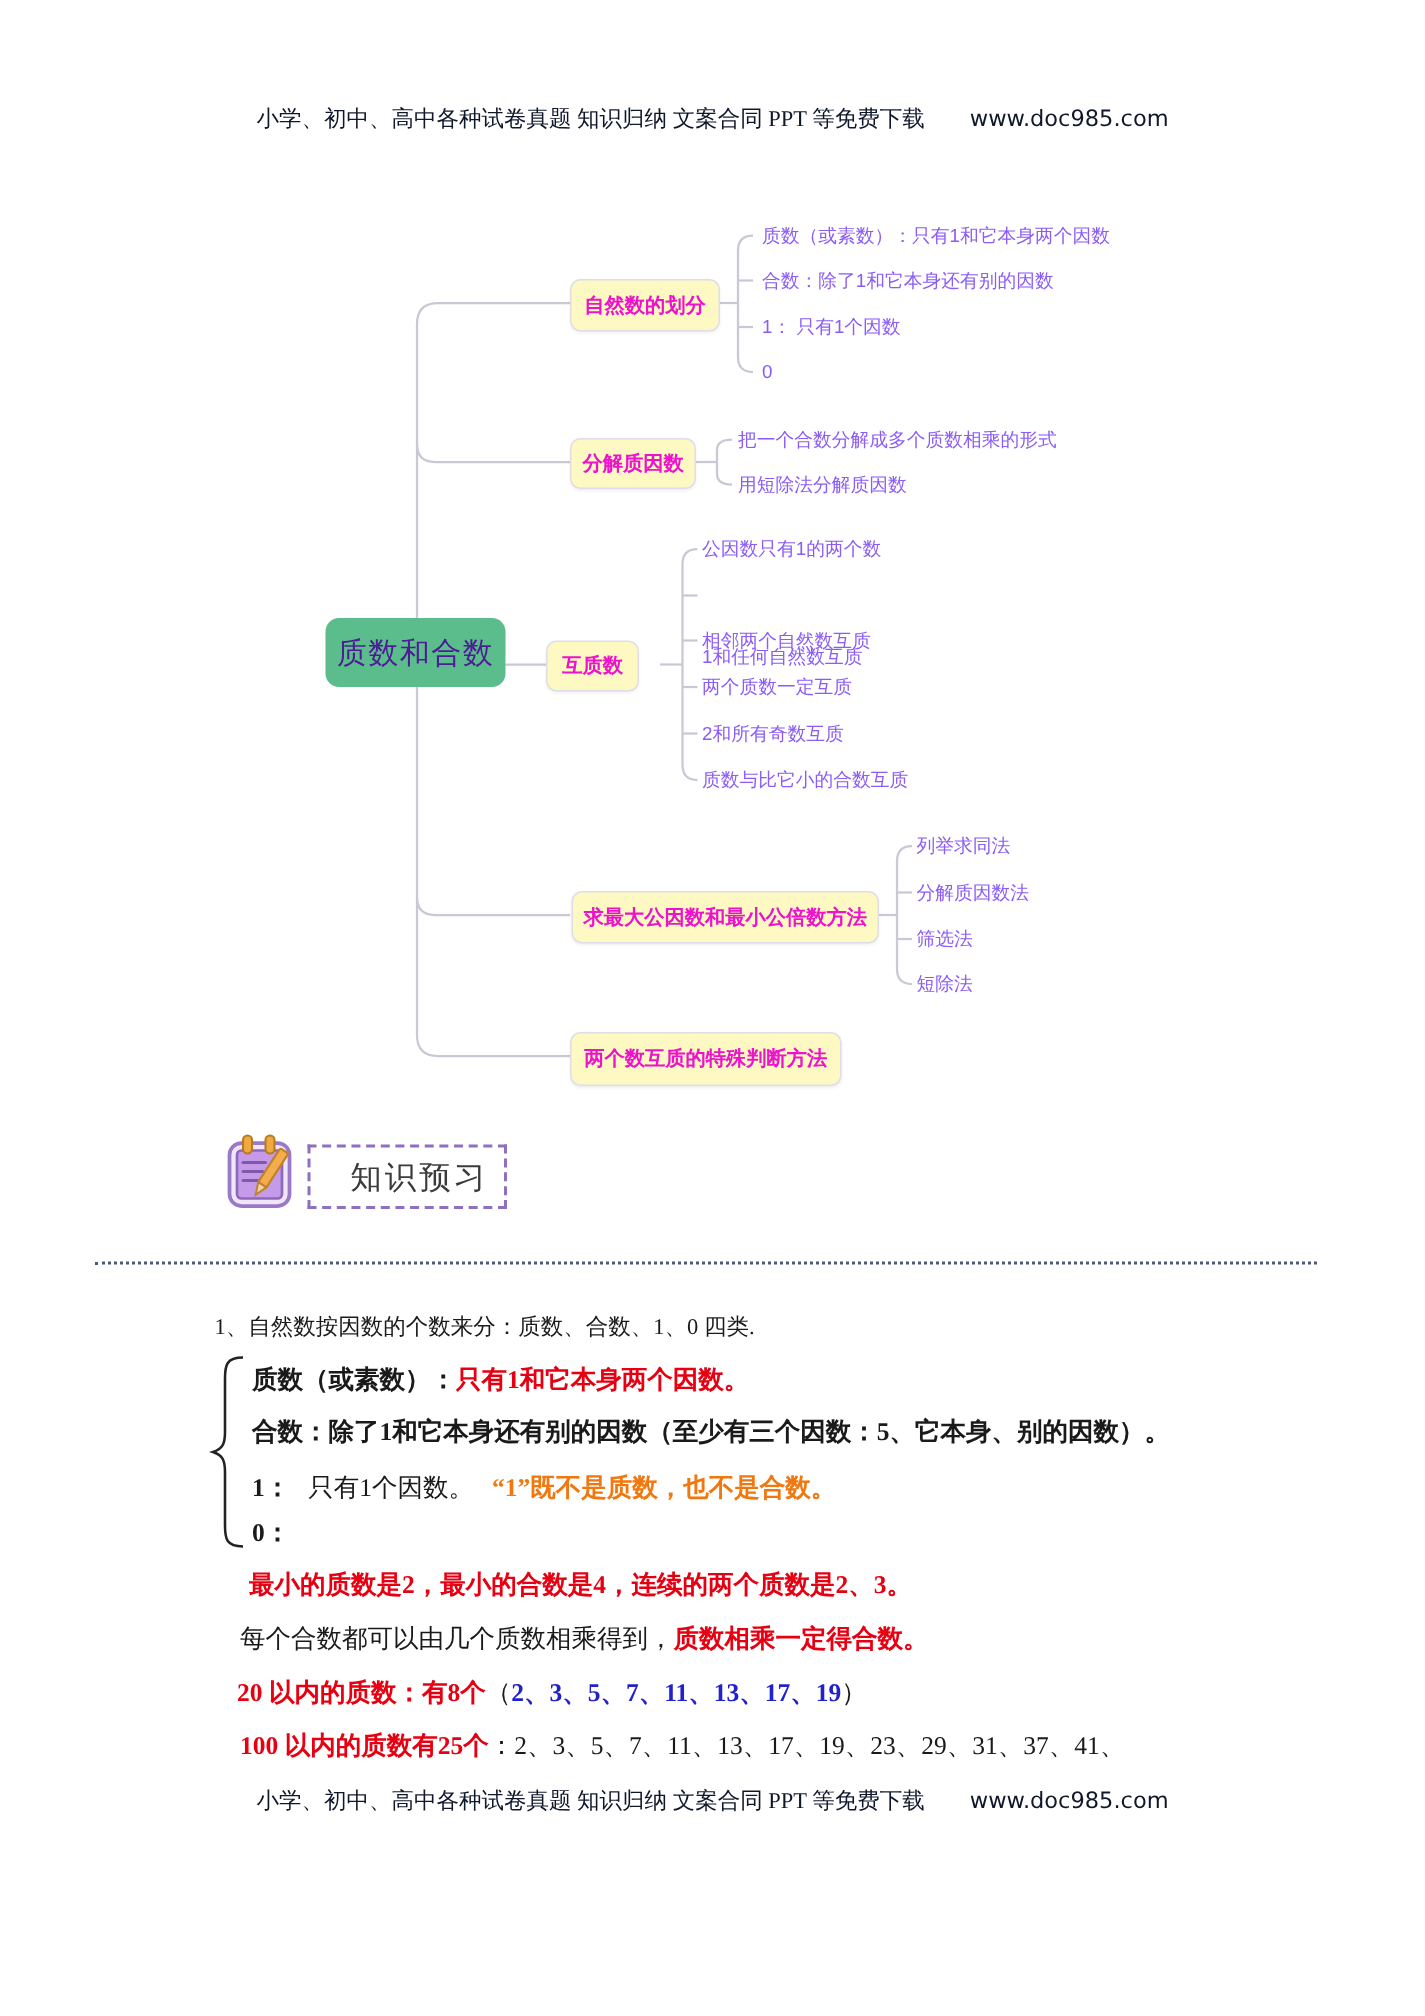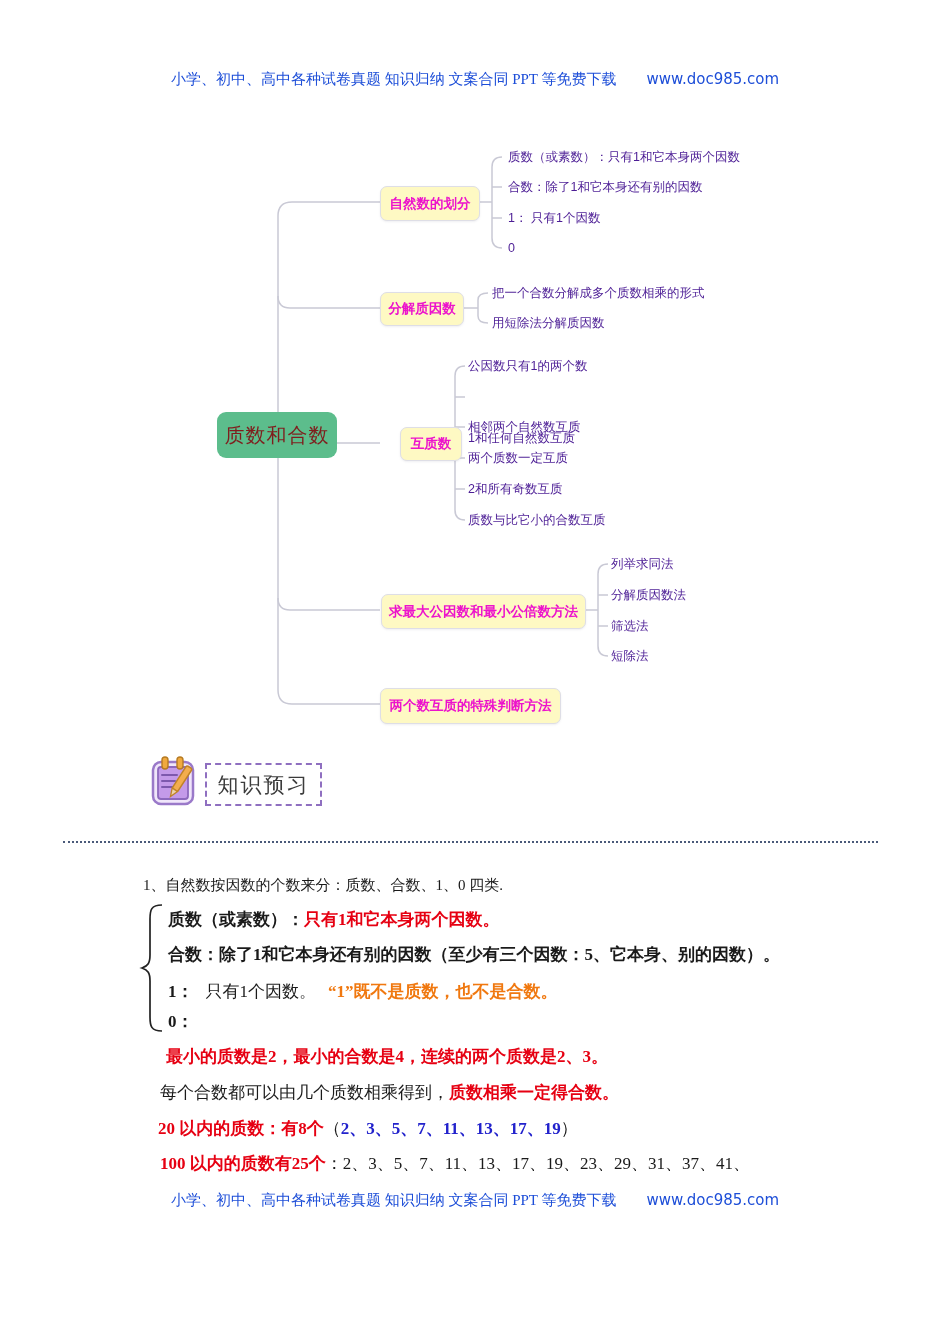--- a/index.html
+++ b/index.html
@@ -2,37 +2,37 @@
 <html><head>
 <meta charset="utf-8">
 <style>
   html,body{margin:0;padding:0;background:#ffffff;}
   .page{position:relative;width:950px;height:1344px;background:#fff;overflow:hidden;
         font-family:"Liberation Sans",sans-serif;}
   .abs{position:absolute;}
 
   
   .runline{width:950px;text-align:center;font-family:"Liberation Serif",serif;
-           font-size:15px;color:#1d4ed8;white-space:nowrap;}
+           font-size:15px;color:#0f172a;white-space:nowrap;}
   .runline .url{margin-left:30px;font-family:"DejaVu Sans",sans-serif;font-size:15px;}
 
   
   .mm-svg{left:0;top:0;}
   .mm-root{left:217px;top:412px;width:120px;height:46px;background:#5cbd8c;border-radius:9px;
-           display:flex;align-items:center;justify-content:center;color:#7f1d1d;font-size:20px;
+           display:flex;align-items:center;justify-content:center;color:#4c1d95;font-size:20px;
            font-weight:500;letter-spacing:1px;}
   .mm-box{background:#fef9c3;border:1.5px solid #dedee6;border-radius:7px;display:flex;
           align-items:center;justify-content:center;color:#ec13cc;font-weight:bold;
           font-size:13.5px;box-shadow:0 1px 2px rgba(120,120,150,.12);white-space:nowrap;}
-  .mm-leaf{color:#4c1d95;font-size:12.5px;height:16px;line-height:16px;white-space:nowrap;}
+  .mm-leaf{color:#8b5cf6;font-size:12.5px;height:16px;line-height:16px;white-space:nowrap;}
 
   
   .sec-box{left:205px;top:763px;width:113px;height:39px;border:2px dashed #8f6fc0;
            display:flex;align-items:center;justify-content:center;font-size:21px;
-           letter-spacing:2px;color:#3b3b3b;font-weight:500;background:#fff;}
+           letter-spacing:2px;color:#3b3b3b;font-weight:500;background:#fff;padding-left:16px;}
   .divider{left:63px;top:841px;width:815px;height:0;border-top:2px dotted #4a5a7a;}
 
   
   .doc{font-family:"Liberation Serif",serif;font-size:17px;color:#1a1a1a;
        height:22px;line-height:22px;white-space:nowrap;}
   .b{font-weight:bold;}
   .red{color:#e60012;font-weight:bold;}
   .orange{color:#f0780f;font-weight:bold;}
   .blue{color:#2222cc;font-weight:bold;}
   .gap-l{margin-left:12px;}
@@ -81,21 +81,21 @@
   <div class="abs mm-root">
     <span>质数和合数</span>
   </div>
 
   <div class="abs mm-box" style="left:380px;top:186px;width:98px;height:33px;">
     <span>自然数的划分</span>
   </div>
   <div class="abs mm-box" style="left:380px;top:292px;width:82px;height:32px;">
     <span>分解质因数</span>
   </div>
-  <div class="abs mm-box" style="left:400px;top:427px;width:60px;height:32px;">
+  <div class="abs mm-box" style="left:364px;top:427px;width:60px;height:32px;">
     <span>互质数</span>
   </div>
   <div class="abs mm-box" style="left:380px;top:688px;width:179px;height:34px;">
     <span>两个数互质的特殊判断方法</span>
   </div>
   <div class="abs mm-box" style="left:381px;top:594px;width:203px;height:33px;">
     <span>求最大公因数和最小公倍数方法</span>
   </div>
 
   <div class="abs mm-leaf" style="left:508px;top:149px;">质数（或素数）：只有1和它本身两个因数</div>

